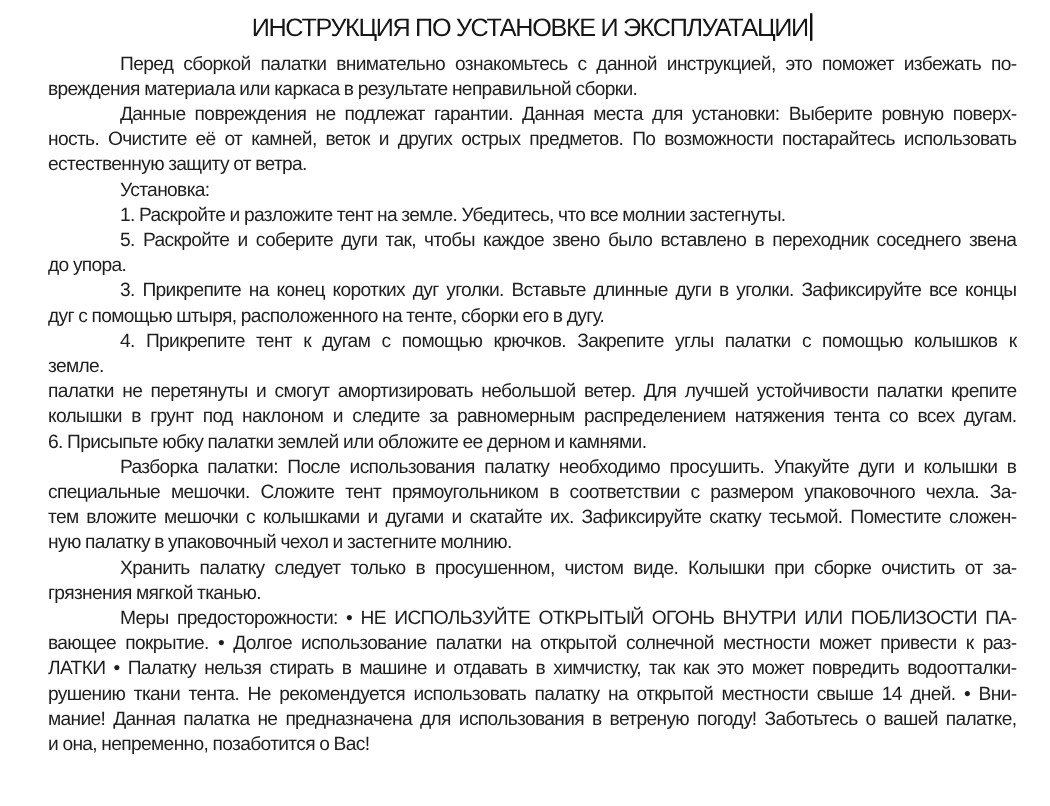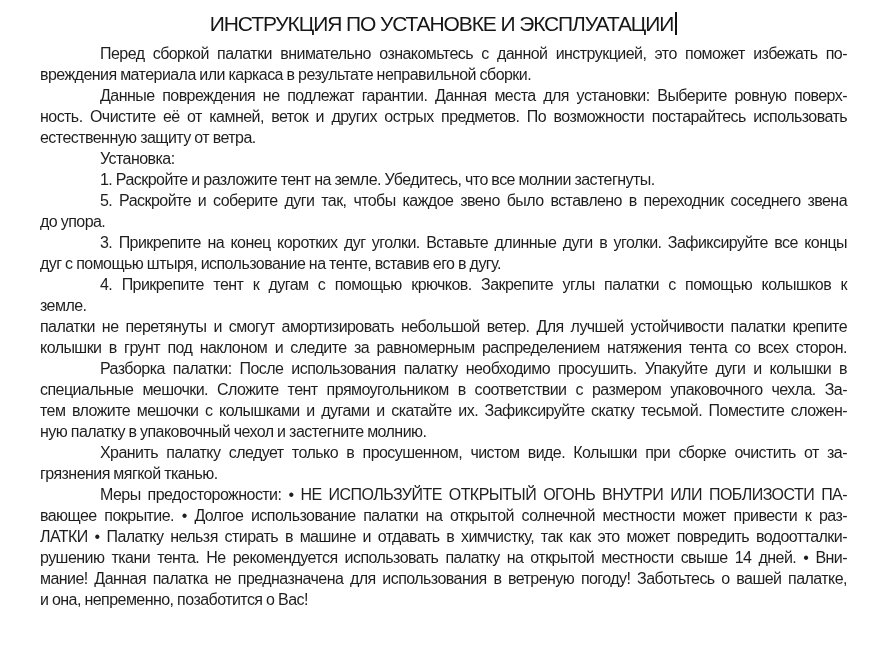--- a/index.html
+++ b/index.html
@@ -72,29 +72,30 @@
       </div>
       <div class="paragraph">
         <div class="line first last">1. Раскройте и разложите тент на земле. Убедитесь, что все молнии застегнуты.</div>
       </div>
       <div class="paragraph">
         <div class="line first">5. Раскройте и соберите дуги так, чтобы каждое звено было вставлено в переходник соседнего звена</div>
         <div class="line last">до упора.</div>
       </div>
       <div class="paragraph">
         <div class="line first">3. Прикрепите на конец коротких дуг уголки. Вставьте длинные дуги в уголки. Зафиксируйте все концы</div>
-        <div class="line last">дуг с помощью штыря, использование на тенте, вставив его в дугу.</div>
+        <div class="line last">дуг с помощью штыря, расположенного на тенте, сборки его в дугу.</div>
       </div>
       <div class="paragraph">
         <div class="line first">4. Прикрепите тент к дугам с помощью крючков. Закрепите углы палатки с помощью колышков к</div>
         <div class="line last">земле.</div>
       </div>
       <div class="paragraph">
         <div class="line">палатки не перетянуты и смогут амортизировать небольшой ветер. Для лучшей устойчивости палатки крепите</div>
-        <div class="line">колышки в грунт под наклоном и следите за равномерным распределением натяжения тента со всех сторон.</div>
+        <div class="line">колышки в грунт под наклоном и следите за равномерным распределением натяжения тента со всех дугам.</div>
+        <div class="line last">6. Присыпьте юбку палатки землей или обложите ее дерном и камнями.</div>
       </div>
       <div class="paragraph">
         <div class="line first">Разборка палатки: После использования палатку необходимо просушить. Упакуйте дуги и колышки в</div>
         <div class="line">специальные мешочки. Сложите тент прямоугольником в соответствии с размером упаковочного чехла. За-</div>
         <div class="line">тем вложите мешочки с колышками и дугами и скатайте их. Зафиксируйте скатку тесьмой. Поместите сложен-</div>
         <div class="line last">ную палатку в упаковочный чехол и застегните молнию.</div>
       </div>
       <div class="paragraph">
         <div class="line first">Хранить палатку следует только в просушенном, чистом виде. Колышки при сборке очистить от за-</div>
         <div class="line last">грязнения мягкой тканью.</div>

